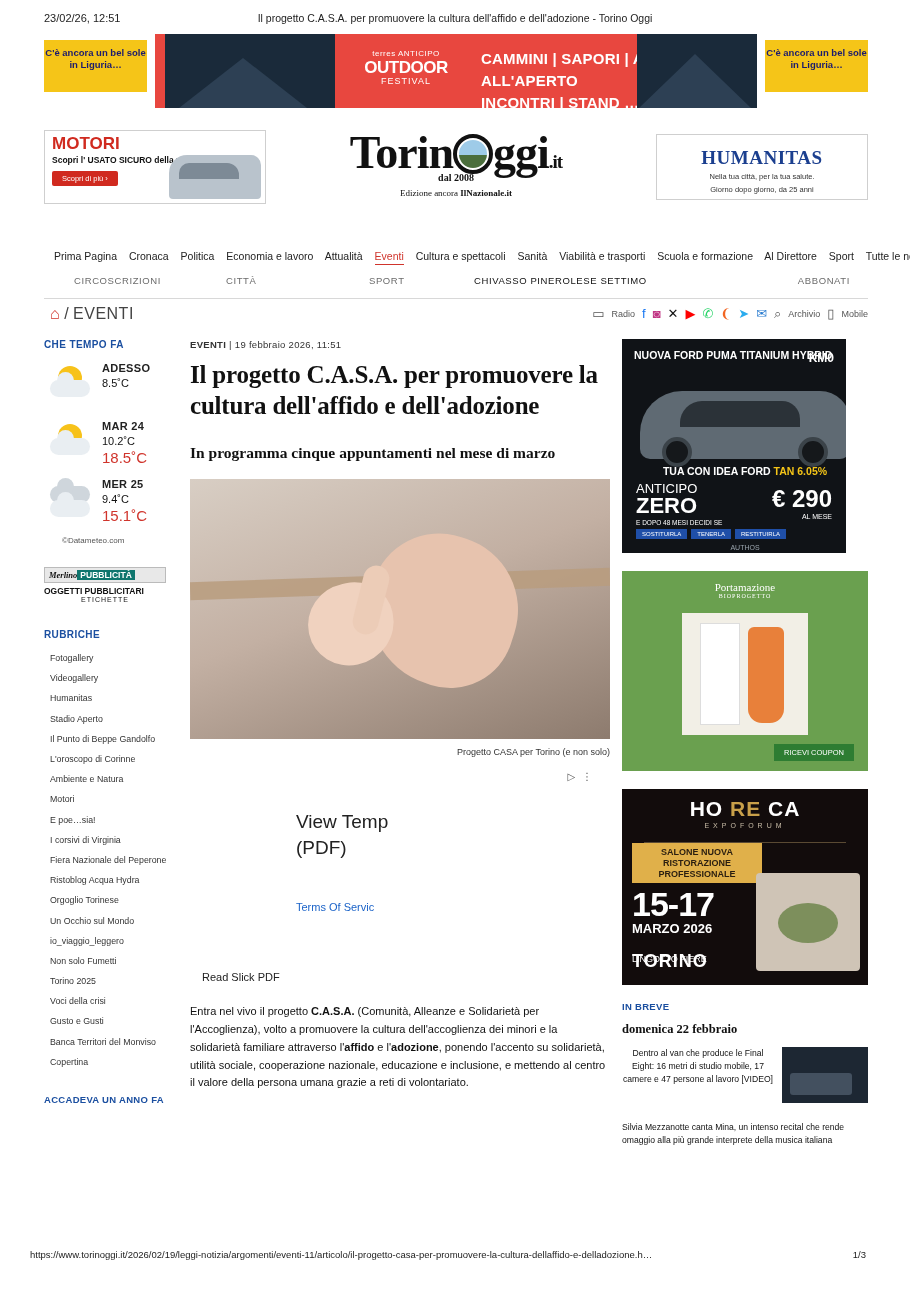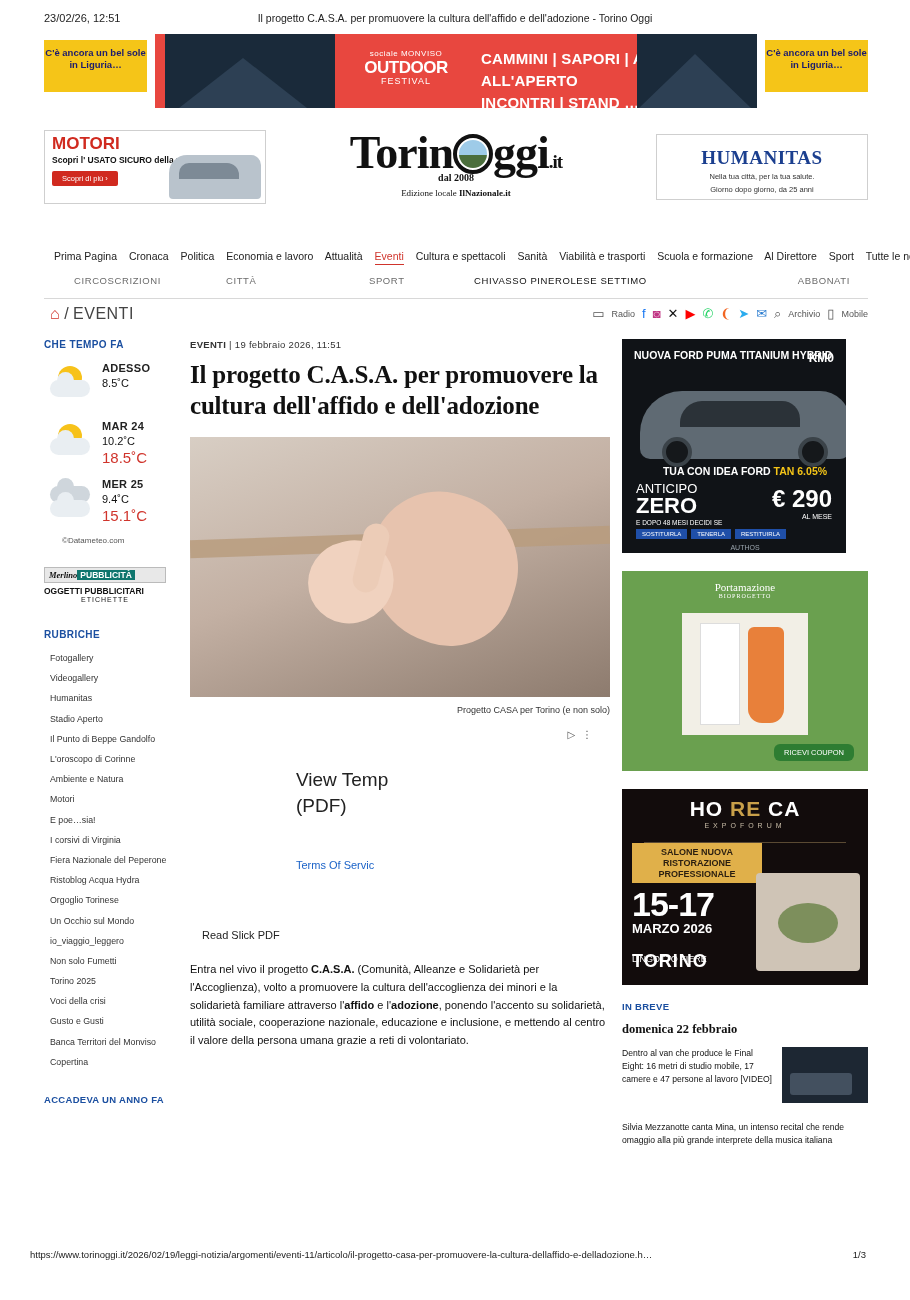--- a/index.html
+++ b/index.html
@@ -248,60 +248,60 @@
   .ad-ford .chips{ position:absolute; left:14px; top:190px; display:flex; gap:4px;}
   .ad-ford .chips span{ background:#1f4fa8; font-size:6px; padding:2px 6px;}
   .ad-ford .auth{ position:absolute; left:0; width:246px; text-align:center; bottom:2px; font-size:7px; color:#9aa4ad;}
 
   .ad-porta { margin-top:18px; width:246px; height:200px; background:#6aa04f; position:relative; overflow:hidden;}
   .ad-porta .brand{ position:absolute; left:0; width:246px; text-align:center; top:10px; font-size:11px; color:#fff; font-family:"Liberation Serif",serif;}
   .ad-porta .brand small{ display:block; font-size:6px; letter-spacing:1px;}
   .ad-porta .frame{ position:absolute; left:60px; top:42px; width:126px; height:122px; background:#f2efe6;}
   .ad-porta .door{ position:absolute; left:78px; top:52px; width:40px;height:102px;background:#fff; border:1px solid #ddd;}
   .ad-porta .cloth{ position:absolute; left:126px; top:56px; width:36px;height:96px;background:#e8803a; border-radius:6px 6px 14px 14px;}
-  .ad-porta .coupon{ position:absolute; right:14px; bottom:10px; background:#2e7d32; color:#fff; font-size:7.5px; padding:4px 10px; border-radius:6px;}
+  .ad-porta .coupon{ position:absolute; right:14px; bottom:10px; background:#2e7d32; color:#fff; font-size:7.5px; padding:4px 10px; border-radius:0;}
 
   .ad-horeca { margin-top:18px; width:246px; height:196px; background:#120c0c; position:relative; overflow:hidden; color:#fff;}
   .ad-horeca .t1{ position:absolute; left:0; width:246px; text-align:center; top:8px; font-size:21px; font-weight:bold; letter-spacing:1px;}
   .ad-horeca .t1 i{ font-style:normal; color:#c8a04a; }
   .ad-horeca .t2{ position:absolute; left:0; width:246px; text-align:center; top:33px; font-size:7px; letter-spacing:4px; color:#c9bda8;}
   .ad-horeca .rule{ position:absolute; left:22px; right:22px; top:44px; border-top:1px solid #5a4a33;}
   .ad-horeca .sal{ position:absolute; left:10px; top:54px; width:130px; background:#e0b04a; color:#2a1e10; font-size:9px; font-weight:bold; text-align:center; padding:4px 2px; line-height:1.2;}
   .ad-horeca .big{ position:absolute; left:10px; top:96px; font-size:34px; font-weight:bold; letter-spacing:-1px;}
   .ad-horeca .mar{ position:absolute; left:10px; top:132px; font-size:13px; font-weight:bold;}
   .ad-horeca .ling{ position:absolute; left:10px; top:165px; font-size:9px;}
   .ad-horeca .tor{ position:absolute; left:10px; top:162px; font-size:18px; font-weight:bold; letter-spacing:1px;}
   .ad-horeca .dish{ position:absolute; right:8px; top:84px; width:104px;height:98px;background:#cfc4b6; border-radius:4px;}
   .ad-horeca .dish:after{content:"";position:absolute;left:22px;top:30px;width:60px;height:40px;background:#7d8f5c;border-radius:50%;}
 
   .inbreve { margin-top:16px; }
   .ib-title { font-size:9.5px; font-weight:bold; color:#1b4fa0; letter-spacing:.3px; }
   .ib-date { font-family:"Liberation Serif",serif; font-size:12.5px; font-weight:bold; margin-top:10px;}
-  .ib-item { position:relative; margin-top:10px; min-height:62px; }
+  .ib-item { position:relative; margin-top:10px; min-height:62px;text-align:center; }
   .ib-item .txt { font-size:8.6px; line-height:1.5; width:152px; color:#111;}
   .ib-item .thumb { position:absolute; right:0; top:0; width:86px; height:56px; background:#1d2733;}
   .ib-item .thumb:after{content:"";position:absolute;left:8px;bottom:8px;width:62px;height:22px;background:#43505f;border-radius:3px;}
   .ib-item2 { margin-top:12px; font-size:8.6px; line-height:1.55; color:#111; }
 </style>
 </head>
 <body>
 
 <div class="print-head">
   <div class="date">23/02/26, 12:51</div>
   <div class="title">Il progetto C.A.S.A. per promuovere la cultura dell'affido e dell'adozione - Torino Oggi</div>
 </div>
 
 <div class="page">
 
   <div class="topbanner">
     <div class="side-ad left">C'è ancora un bel sole in Liguria…</div>
     <div class="main-banner">
       <div class="mb-mount"></div>
       <div class="mb-logo">
-        <div class="t1">sociale MONVISO</div>
+        <div class="t1">terres ANTICIPO</div>
         <div class="t2">OUTDOOR</div>
         <div class="t3">FESTIVAL</div>
       </div>
       <div class="mb-txt">
         <div>CAMMINI | SAPORI | ATTIVITÀ ALL'APERTO</div>
         <div>INCONTRI | STAND …E MOLTO ALTRO!</div>
       </div>
       <div class="mb-rock"></div>
     </div>
     <div class="side-ad right">C'è ancora un bel sole in Liguria…</div>
@@ -313,21 +313,21 @@
       <div class="m2">Scopri l' USATO SICURO della provincia di Torino</div>
       <div class="btn">Scopri di più  ›</div>
       <div class="car"></div>
     </div>
 
     <div class="logo-wrap">
       <div class="logo-main">
         <span>Torin</span><span class="o-ring"><i></i><b></b></span><span>ggi</span><span class="it">.it</span>
       </div>
       <div class="logo-sub1">dal 2008</div>
-      <div class="logo-sub2"><span>Edizione locale </span><b>IlNazionale.it</b></div>
+      <div class="logo-sub2"><span>Edizione ancora </span><b>IlNazionale.it</b></div>
     </div>
 
     <div class="ad-human">
       <div class="h1">HUMANITAS</div>
       <div class="h2">Nella tua città, per la tua salute.</div>
       <div class="h2">Giorno dopo giorno, da 25 anni</div>
     </div>
   </div>
 
   <div class="nav-main">
@@ -458,20 +458,21 @@
     </div>
 
     <div class="col-mid">
       <div class="kicker">
         <b>EVENTI</b>
         <span>|</span>
         <span>19 febbraio 2026, 11:51</span>
       </div>
 
       <h1 class="headline">Il progetto C.A.S.A. per promuovere la cultura dell'affido e dell'adozione</h1>
+      <h2 class="subhead">In programma cinque appuntamenti nel mese di marzo</h2>
 
       <div class="photo">
         <div class="bg"></div>
           <div class="bar"></div>
         <div class="hand-big"></div>
           <div class="hand-small"></div>
           <div class="finger"></div>
       </div>
       <div class="caption">Progetto CASA per Torino (e non solo)</div>
 

